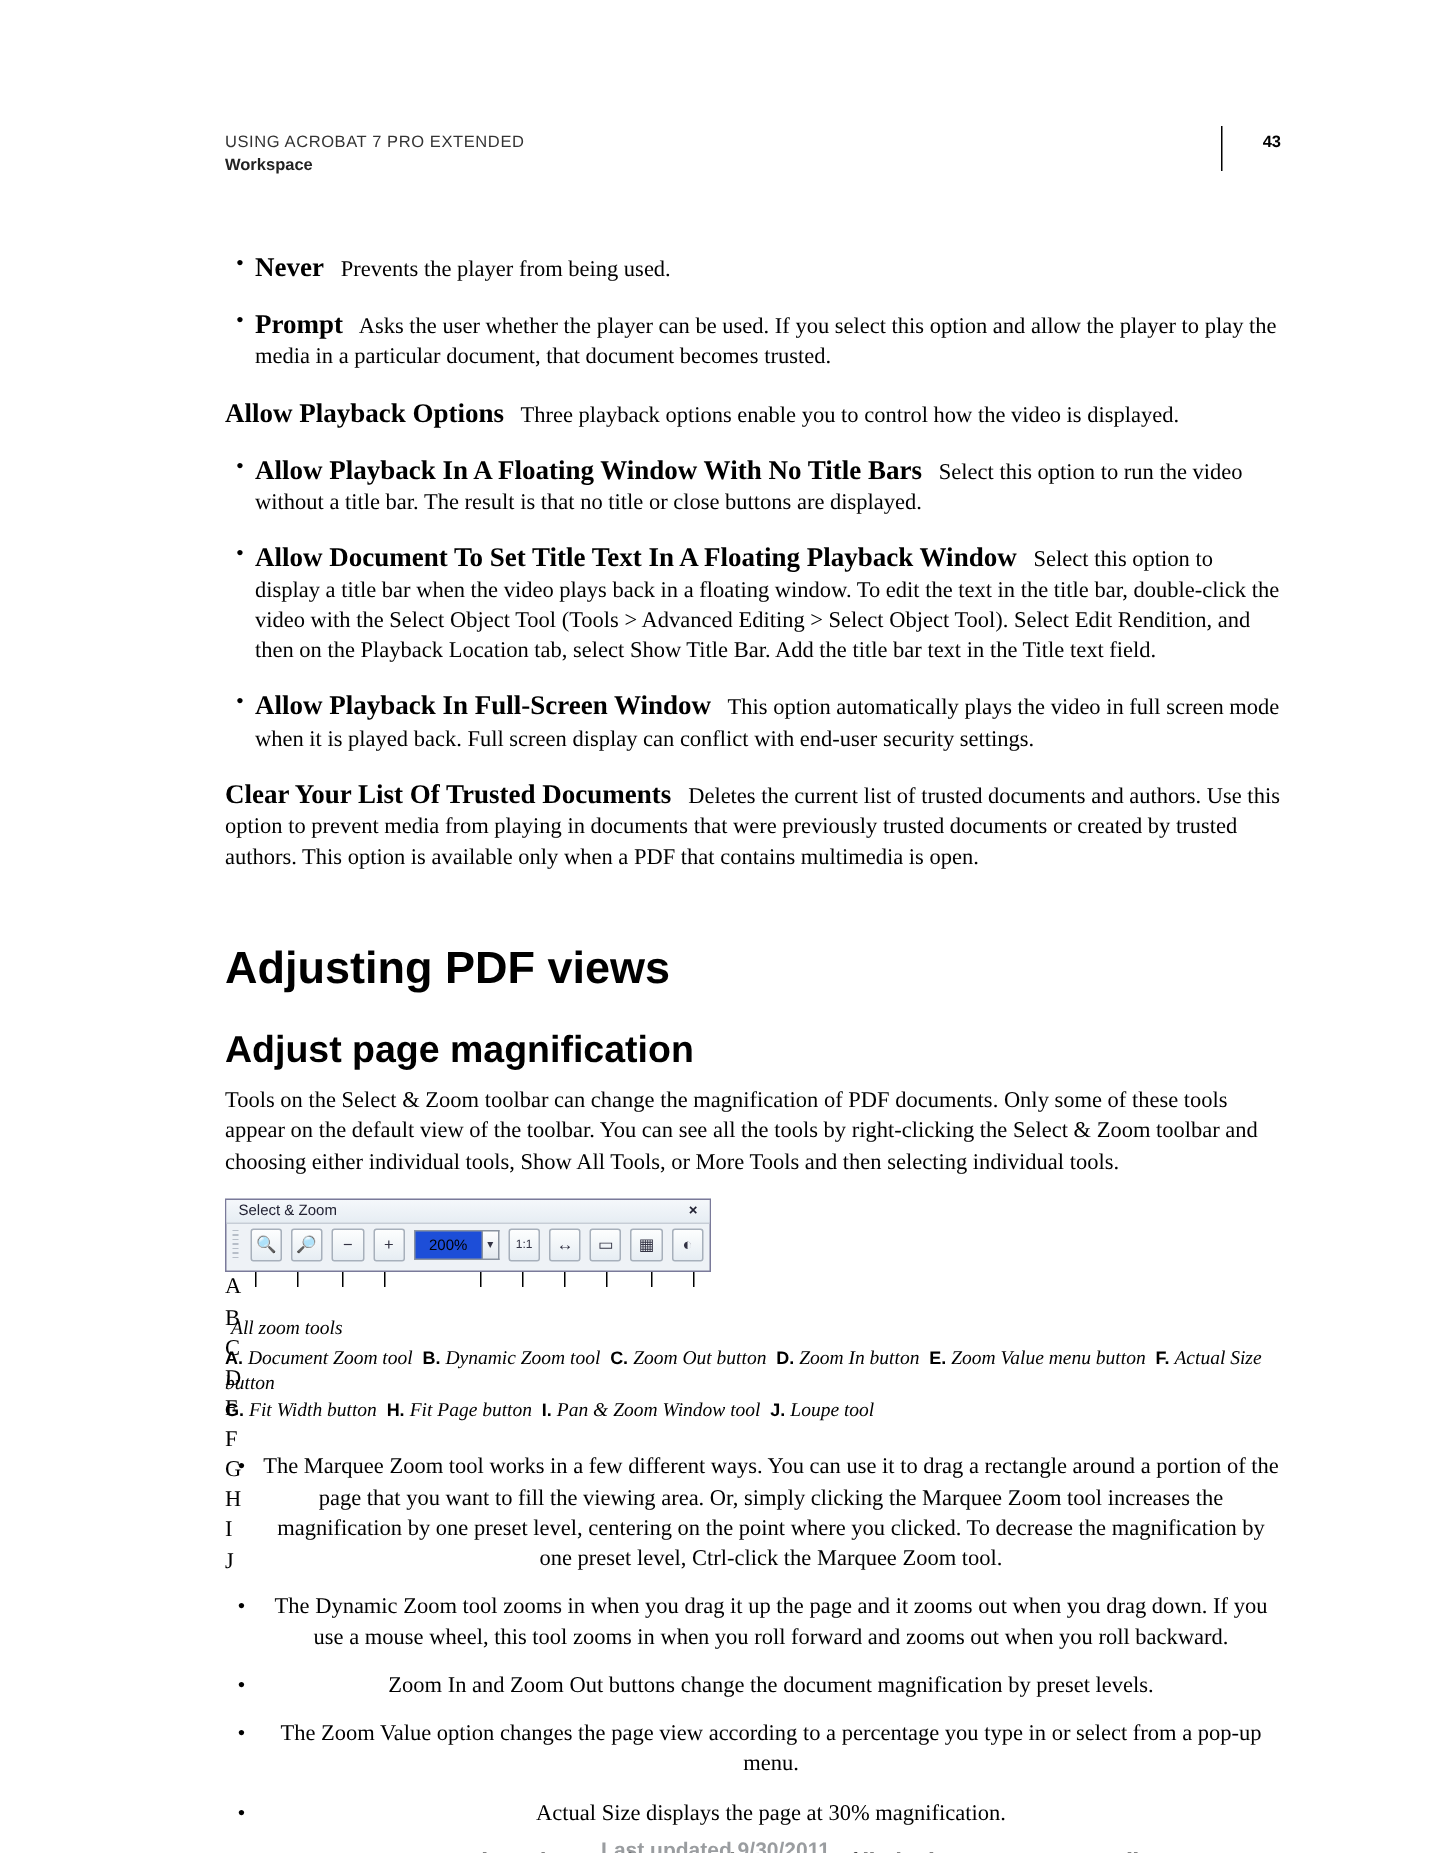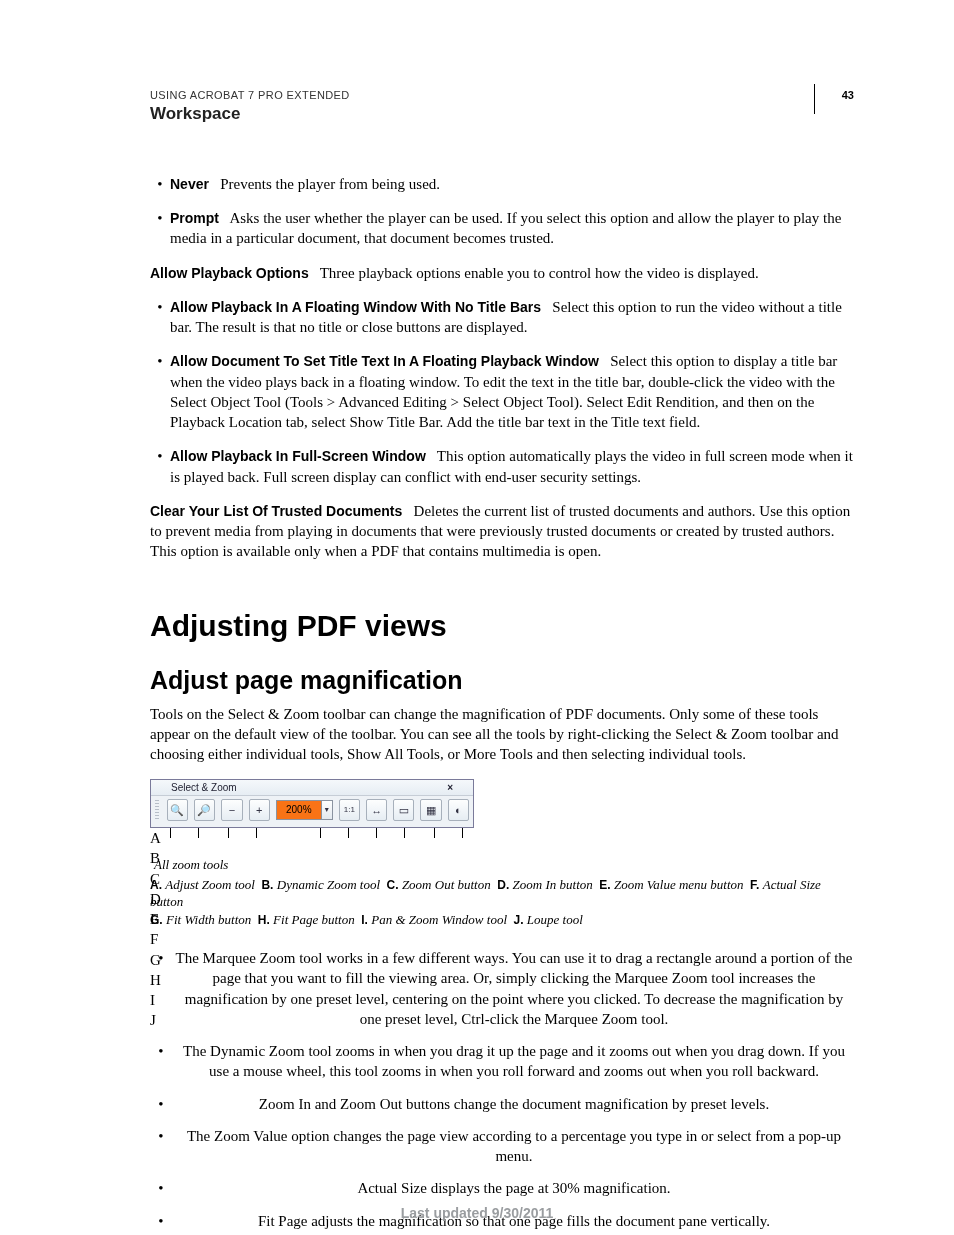--- a/index.html
+++ b/index.html
@@ -23,41 +23,41 @@
     margin-bottom: 48px;
   }
   .header-text {
     font-family: "Myriad Pro", Arial, sans-serif;
     font-size: 11px;
     letter-spacing: 0.4px;
     color: #333;
   }
   .header-sub {
     font-family: "Myriad Pro", Arial, sans-serif;
-    font-size: 17px;
+    font-size: 11px;
     font-weight: 700;
     color: #222;
   }
   .page-number-block {
     position: absolute;
     right: 0;
     top: -4px;
     text-align: left;
     border-left: 1px solid #000;
     padding-left: 6px;
     height: 30px;
   }
   .page-number {
     font-family: "Myriad Pro", Arial, sans-serif;
     font-weight: 700;
     font-size: 11px;
     margin-left: 21px;
   }
   p { margin: 6px 0 14px 0; }
-  .b { font-weight: 700; font-family: Liberation Sans, sans-serif; font-size: 14px;}
+  .b { font-weight: 700; font-family: Liberation Serif, serif; font-size: 18px;}
   .bullet-row { display: flex; margin: 6px 0 14px 0; }
   .bullet-dot { width: 20px; flex: 0 0 20px; text-align: center; }
   .bullet-dot::before { content: "•"; }
   .bullet-body { flex: 1; }
   .h1 {
     font-family: "Myriad Pro", Arial, sans-serif;
     font-weight: 700;
     font-size: 30px;
     margin: 44px 0 18px 0;
   }
@@ -73,21 +73,21 @@
   .toolbar {
     width: 322px;
     border: 1px solid #7a7a9a;
     background: #eef2f6;
     font-family: Tahoma, sans-serif;
     font-size: 10px;
   }
   .toolbar-title {
     background: linear-gradient(#f5f8fb,#e6edf3);
     border-bottom: 1px solid #c6cdd6;
-    padding: 1px 20px;
+    padding: 1px 8px;
     display: flex;
     justify-content: space-between;
     align-items: center;
     color: #223;
     gap: 40px;
   }
   .toolbar-close { font-weight: 700; cursor: default; }
   .toolbar-row {
     display: flex;
     align-items: center;
@@ -103,21 +103,21 @@
     width: 20px; height: 20px;
     border: 1px solid #a7b0bb;
     background: linear-gradient(#fdfefe,#e6edf3);
     border-radius: 2px;
     display: flex; align-items: center; justify-content: center;
     font-size: 11px; color: #334;
   }
   .tb-zoomval {
     width: 44px; height: 18px;
     border: 1px solid #8a93a0;
-    background: #f97316;
+    background: #1d4ed8;
     font-size: 10px;
     display: flex; align-items: center; justify-content: center;
   }
   .tb-dd {
     width: 10px; height: 18px;
     border: 1px solid #8a93a0;
     border-left: none;
     background: linear-gradient(#fdfefe,#e3e9ef);
     display: flex; align-items: center; justify-content: center;
     font-size: 8px; color: #334;
@@ -265,21 +265,21 @@
         <div class="lab" style="left:250px">H</div>
       <div class="tick" style="left:284px"></div>
         <div class="lab" style="left:280px">I</div>
       <div class="tick" style="left:312px"></div>
         <div class="lab" style="left:308px">J</div>
     </div>
   </div>
 
   <div class="caption">All zoom tools</div>
   <div class="legend">
-    <span class="k">A. </span><span class="v">Adjust Zoom tool</span>&nbsp;
+    <span class="k">A. </span><span class="v">Document Zoom tool</span>&nbsp;
     <span class="k">B. </span><span class="v">Dynamic Zoom tool</span>&nbsp;
     <span class="k">C. </span><span class="v">Zoom Out button</span>&nbsp;
     <span class="k">D. </span><span class="v">Zoom In button</span>&nbsp;
     <span class="k">E. </span><span class="v">Zoom Value menu button</span>&nbsp;
     <span class="k">F. </span><span class="v">Actual Size button</span>&nbsp;<br>
     <span class="k">G. </span><span class="v">Fit Width button</span>&nbsp;
     <span class="k">H. </span><span class="v">Fit Page button</span>&nbsp;
     <span class="k">I. </span><span class="v">Pan &amp; Zoom Window tool</span>&nbsp;
     <span class="k">J. </span><span class="v">Loupe tool</span>
   </div>

